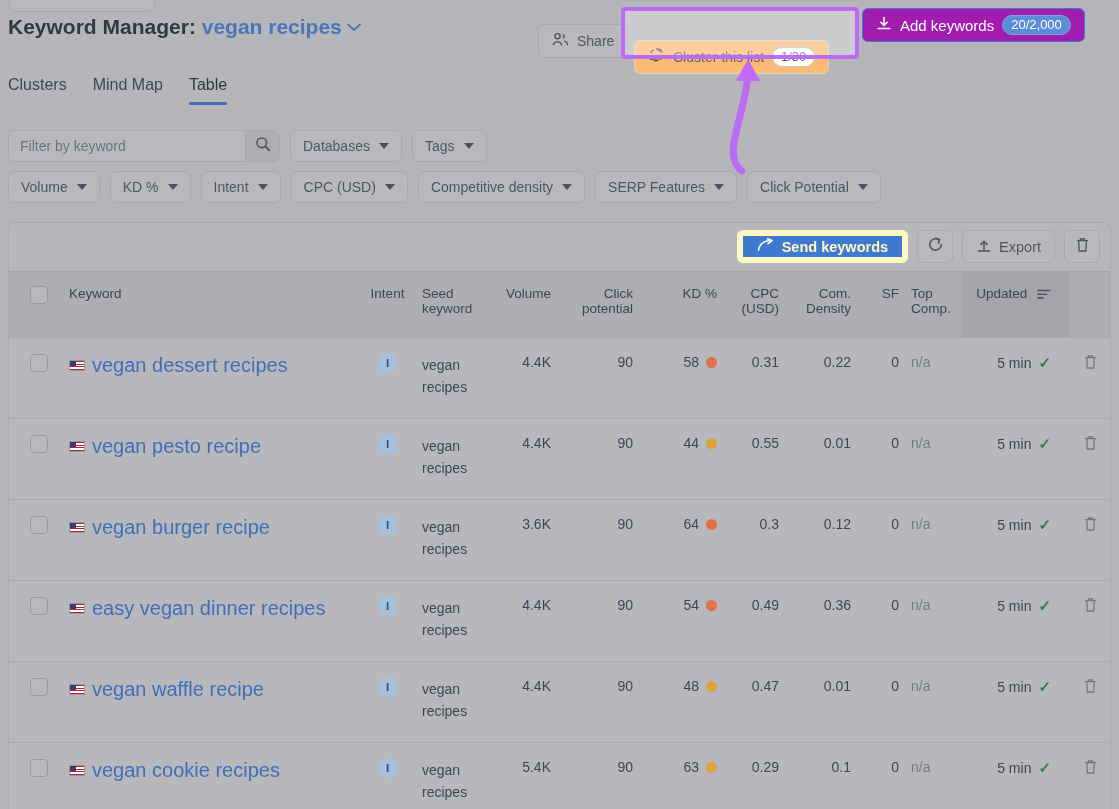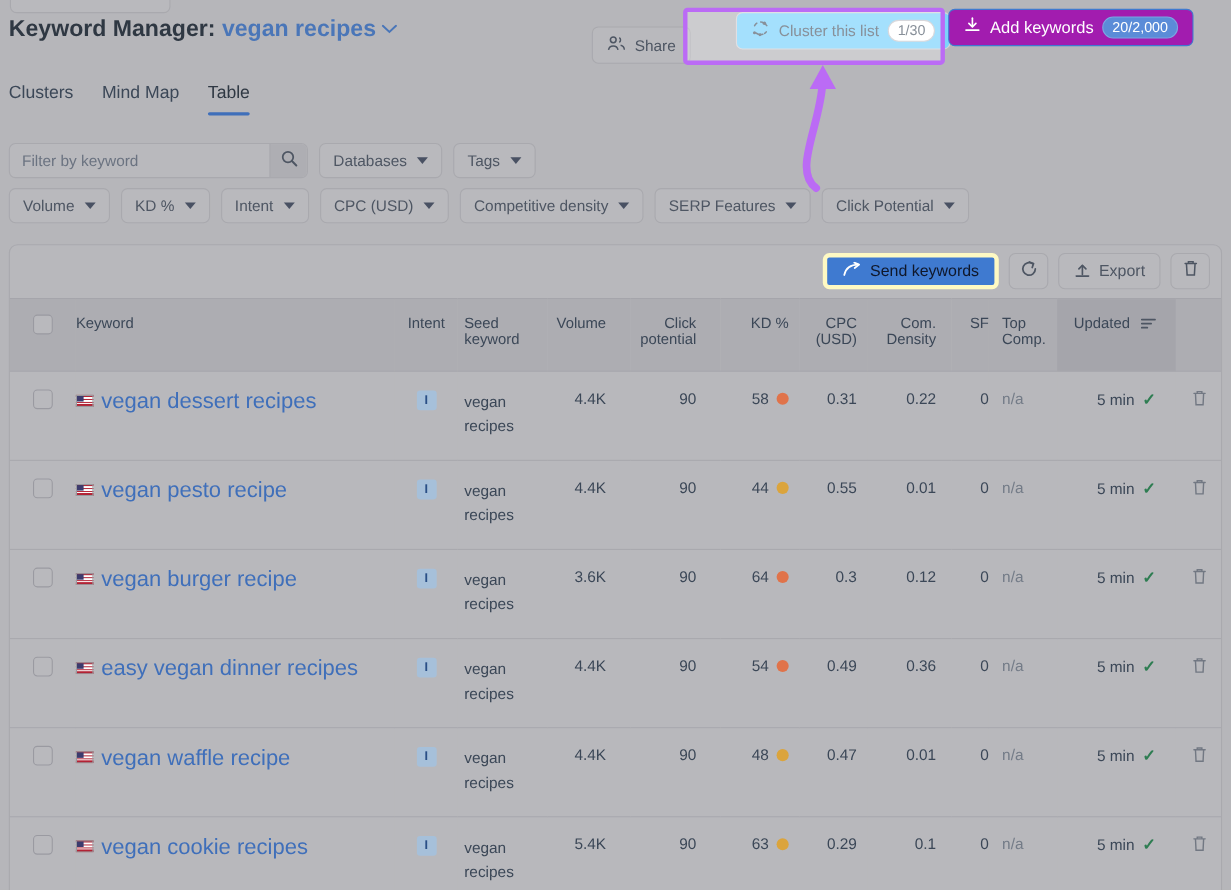--- a/index.html
+++ b/index.html
@@ -56,25 +56,24 @@
     background: #b9b9bd;
     color: #4e5663;
     font-size: 14px;
     height: 34px;
     padding: 0 13px;
     cursor: pointer;
     white-space: nowrap;
   }
   .share-btn { position: absolute; left: 538px; top: 16px; }
   .cluster-btn {
-    position: absolute; left: 634px; top: 3px;
-    background: #7dd3fc;
+    position: absolute; left: 634px; top: 32px;
+    background: #fdba74;
     border-color: #d3d3d8;
     color: #55606e;
-    margin-left: 35px;
   }
   .count-pill {
     display: inline-block;
     border: 1px solid #c7c7cd;
     border-radius: 11px;
     background: #ffffff;
     color: #55606e;
     font-size: 13px;
     line-height: 18px;
     padding: 0 8px;
@@ -194,26 +193,27 @@
   }
   .stats { font-size: 14.5px; color: #3b4757; }
   .stats b { font-weight: bold; color: #2f3843; }
   .stats .sep { display: inline-block; width: 14px; }
   .panel-actions {
     position: absolute; right: 10px; top: 7px;
     display: flex; align-items: center; gap: 9px;
   }
   .send-btn {
     display: inline-flex; align-items: center; gap: 8px;
-    background: #3f7ad0; color: #0f172a;
-    border: 4px solid #fef9c3;
+    background: #3f7ad0; color: #fef9c3;
+    border: 6px solid #fef9c3;
     border-radius: 6px;
     height: 33px; padding: 0 14px;
     font-size: 14.5px; cursor: pointer;
     white-space: nowrap;
+    font-weight: bold;
   }
   .icon-btn {
     width: 36px; height: 33px;
     border: 1px solid #a9a9ae;
     border-radius: 6px;
     background: #b9b9bd;
     display: flex; align-items: center; justify-content: center;
     cursor: pointer;
   }
   .export-btn {

